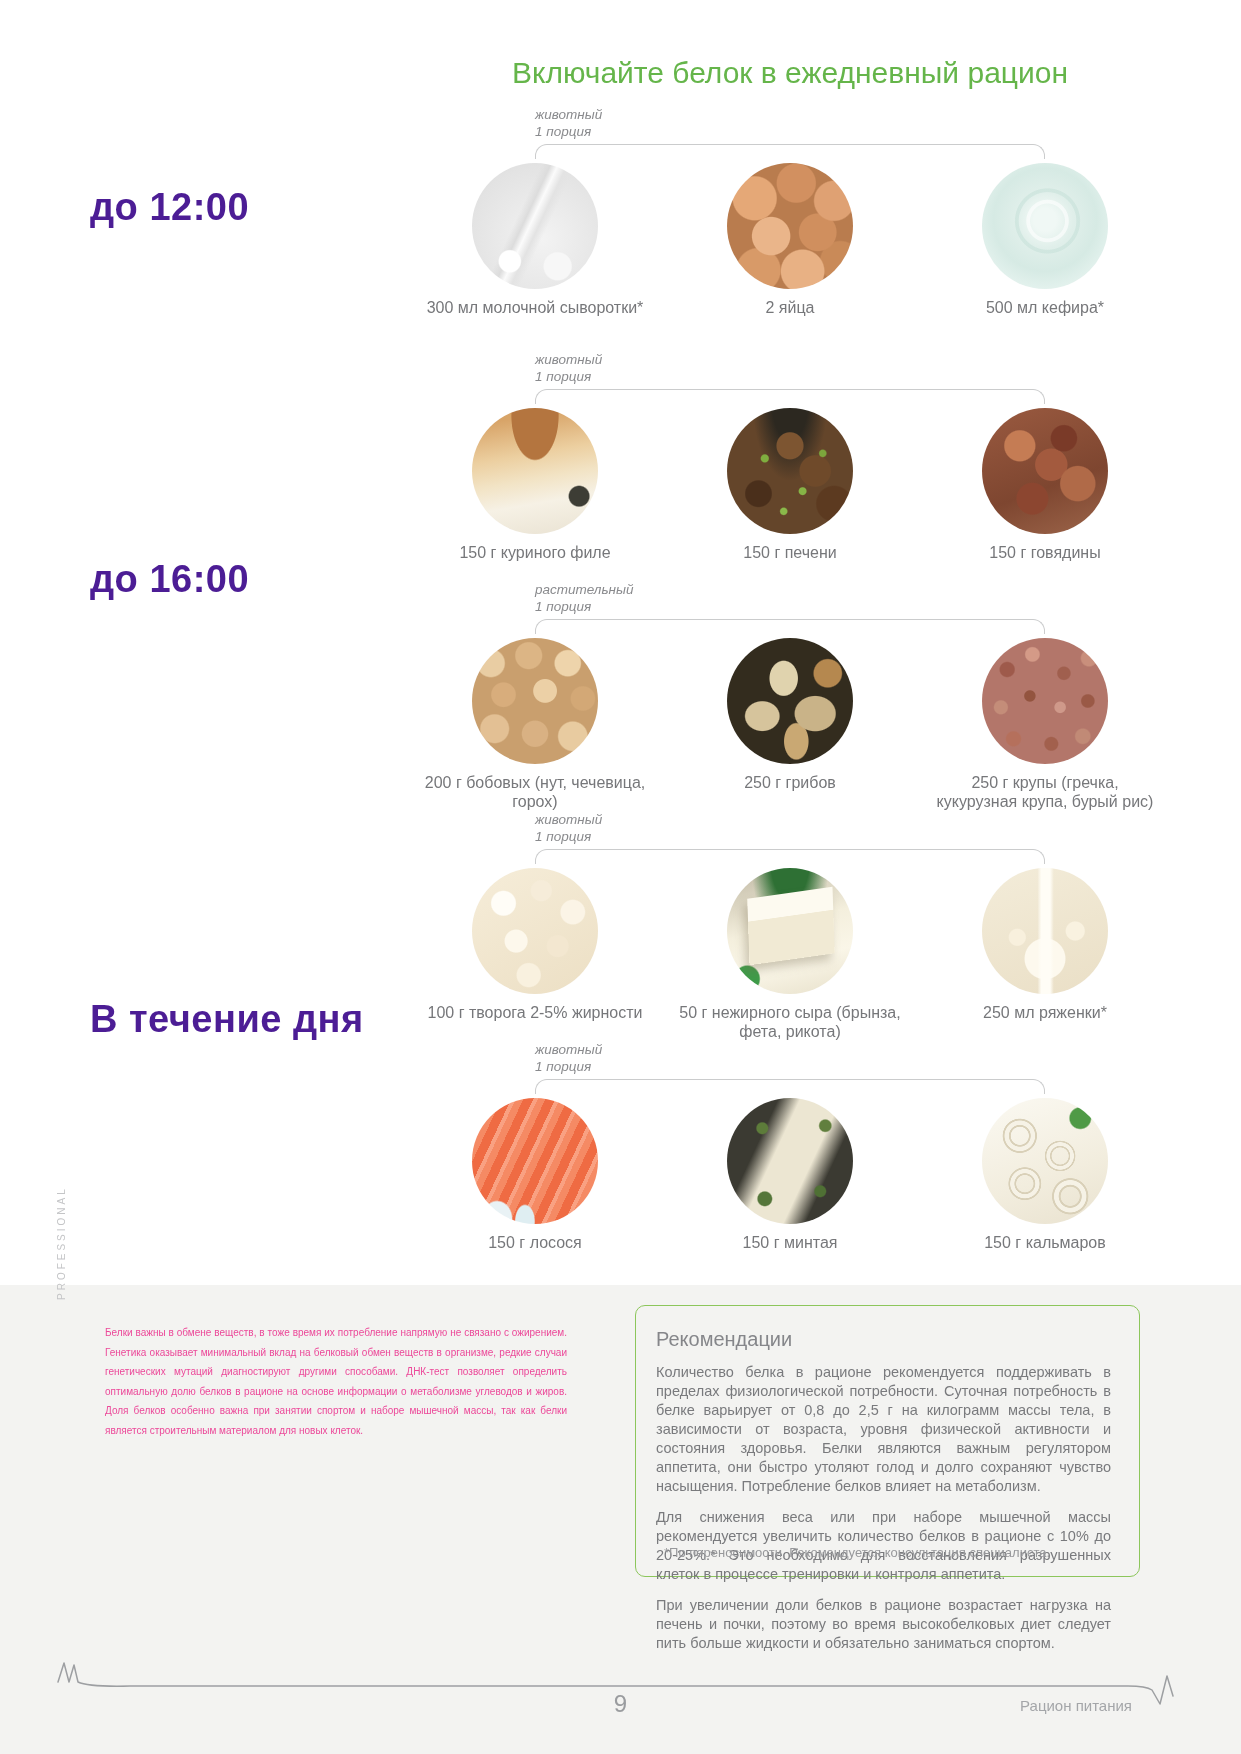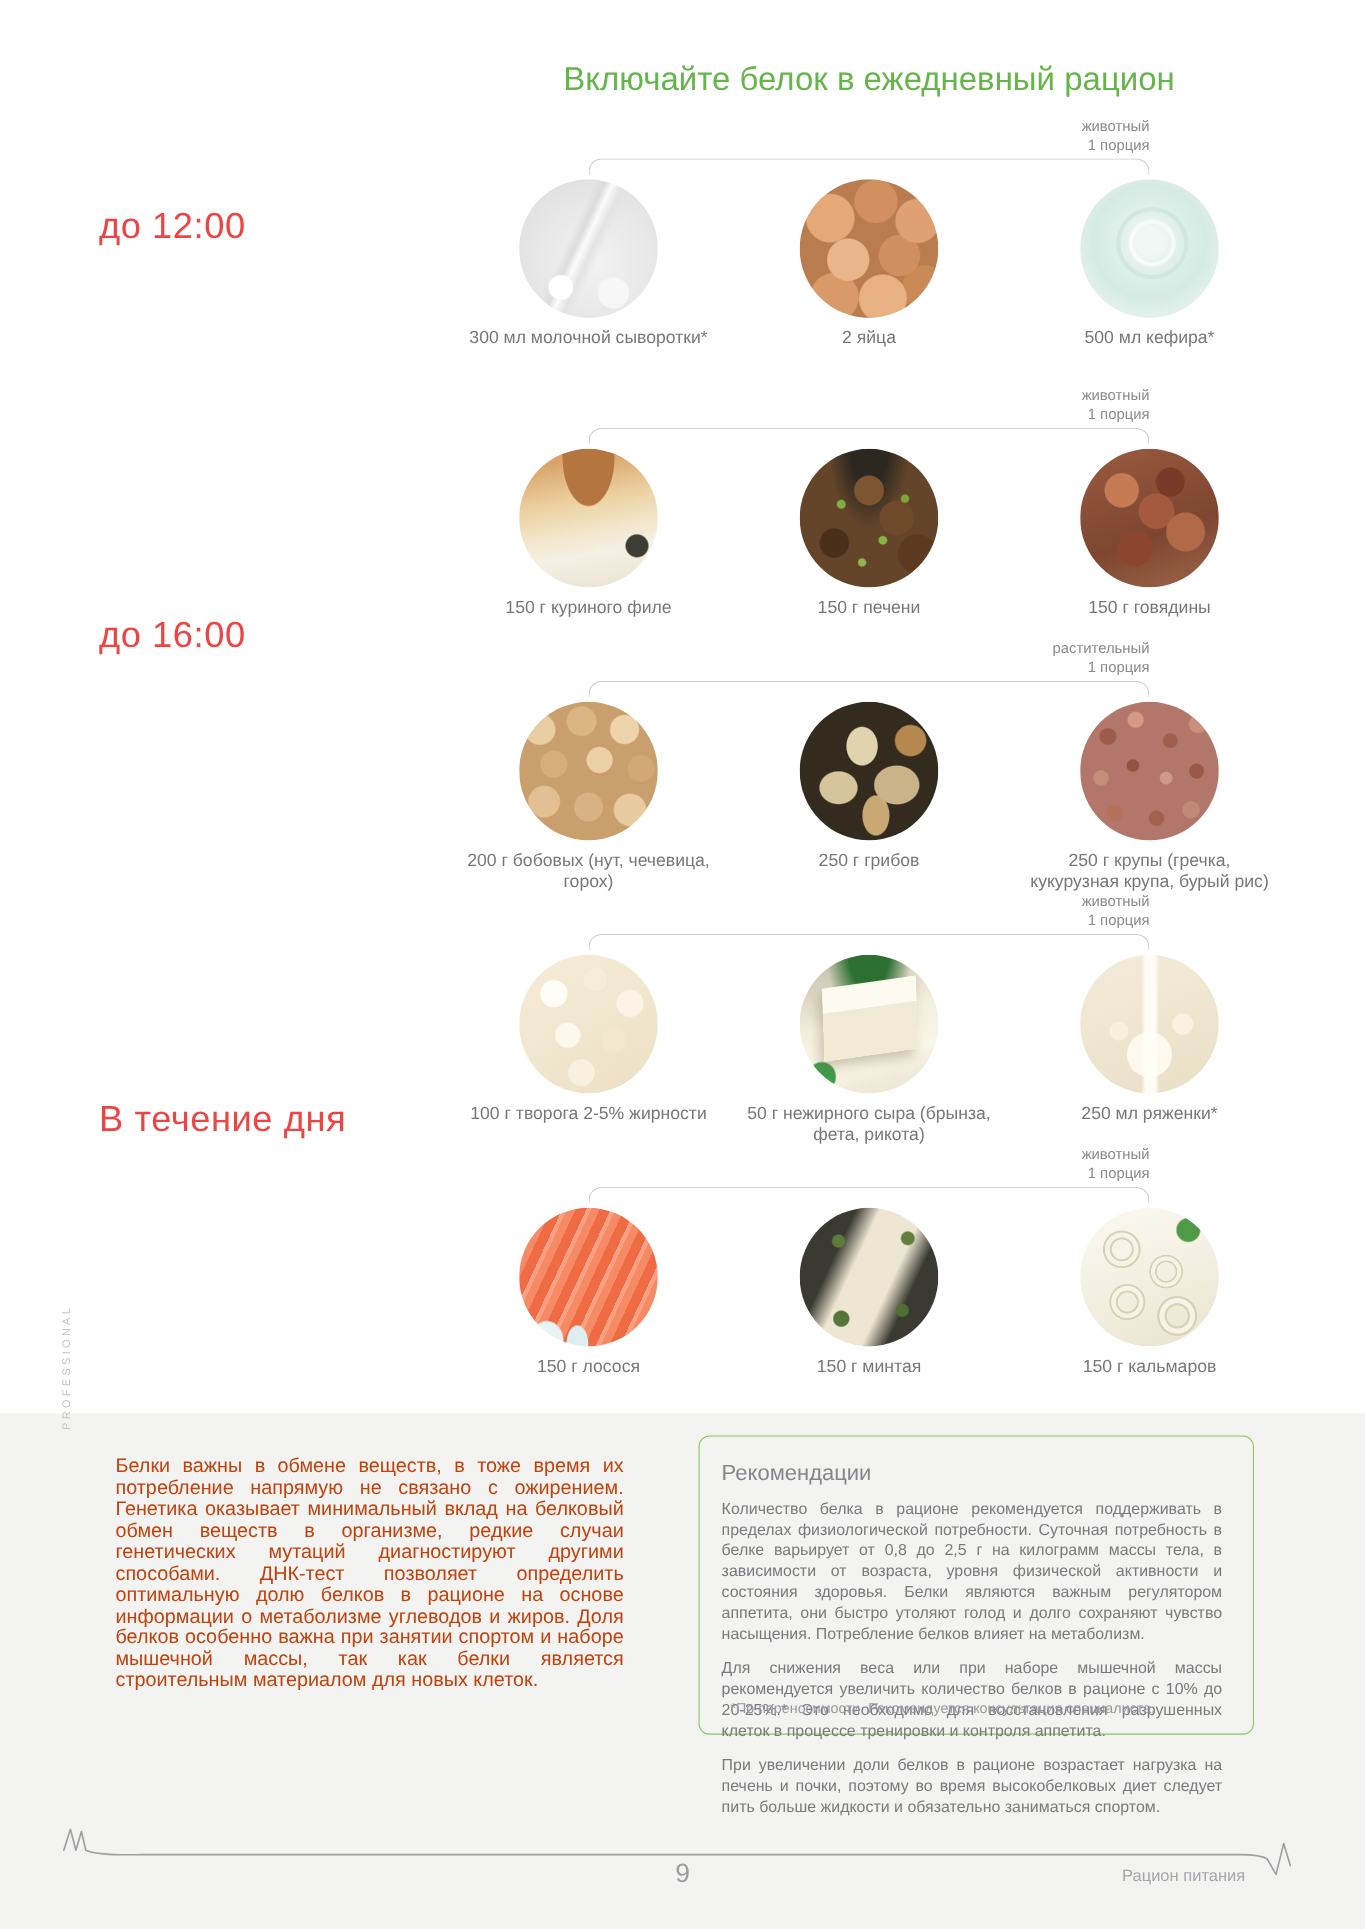--- a/index.html
+++ b/index.html
@@ -6,31 +6,31 @@
   .page {
     position:relative; width:1241px; height:1754px; margin:0 auto;
     background:#ffffff; overflow:hidden;
     font-family:"Liberation Sans", sans-serif;
   }
   .title {
     position:absolute; left:390px; top:56px; width:800px;
     text-align:center; font-size:30px; font-weight:400; color:#65b54a;
   }
   .time-label {
-    position:absolute; left:90px; font-size:33px; font-weight:400;
-    color:#ef4444; letter-spacing:0.5px;
+    position:absolute; left:90px; font-size:38px; font-weight:700;
+    color:#4c1d95; letter-spacing:0.5px;
   }
   .t1 { top:186px; } .t2 { top:558px; } .t3 { top:998px;text-align:center; }
 
   .row { position:absolute; left:0; top:0; width:1241px; height:0; }
   .r1 { top:163px; } .r2 { top:408px; } .r3 { top:638px; } .r4 { top:868px; } .r5 { top:1098px; }
 
   .group-header {
     position:absolute; left:535px; top:-57px; width:510px;
-    text-align:right; font-size:13.5px; line-height:17px; color:#898a8d;
+    text-align:left; font-size:13.5px; line-height:17px; color:#898a8d;font-style:italic;
   }
   .bracket {
     position:absolute; left:535px; top:-19px; width:508px; height:14px;
     border:1px solid #cbcccd; border-bottom:none;
     border-radius:12px 12px 0 0;
   }
   .food-item { position:absolute; top:0; width:230px; text-align:center; }
   .c1 { left:420px; } .c2 { left:675px; } .c3 { left:930px; }
   .circ {
     width:126px; height:126px; margin:0 auto; border-radius:50%;
@@ -155,21 +155,21 @@
   
   .panel { position:absolute; left:0; top:1285px; width:1241px; height:469px; background:#f3f3f1; }
   .vertical-tag {
     position:absolute; left:56px; top:1200px; height:100px;
     writing-mode:vertical-rl; transform:rotate(180deg);
     font-size:10px; letter-spacing:3px; color:#c4c5c7;
   }
   .block-heading { font-size:20px; font-weight:400; color:#85868a; }
   .conclusion { position:absolute; left:105px; top:1310px; width:462px; }
   .conclusion .body {
-    margin-top:13px; font-size:18px; line-height:19.5px; color:#c2410c;
+    margin-top:13px; font-size:10px; line-height:19.5px; color:#ec4899;
     text-align:justify;
   }
   .reco-box {
     position:absolute; left:635px; top:1305px; width:505px; height:272px;
     border:1.5px solid #8cc65b; border-radius:10px; box-sizing:border-box;
     padding:22px 28px 18px 20px;
   }
   .reco-box p {
     margin:12px 0 0 0; font-size:14.5px; line-height:19px; color:#797a7d;
     text-align:justify;

